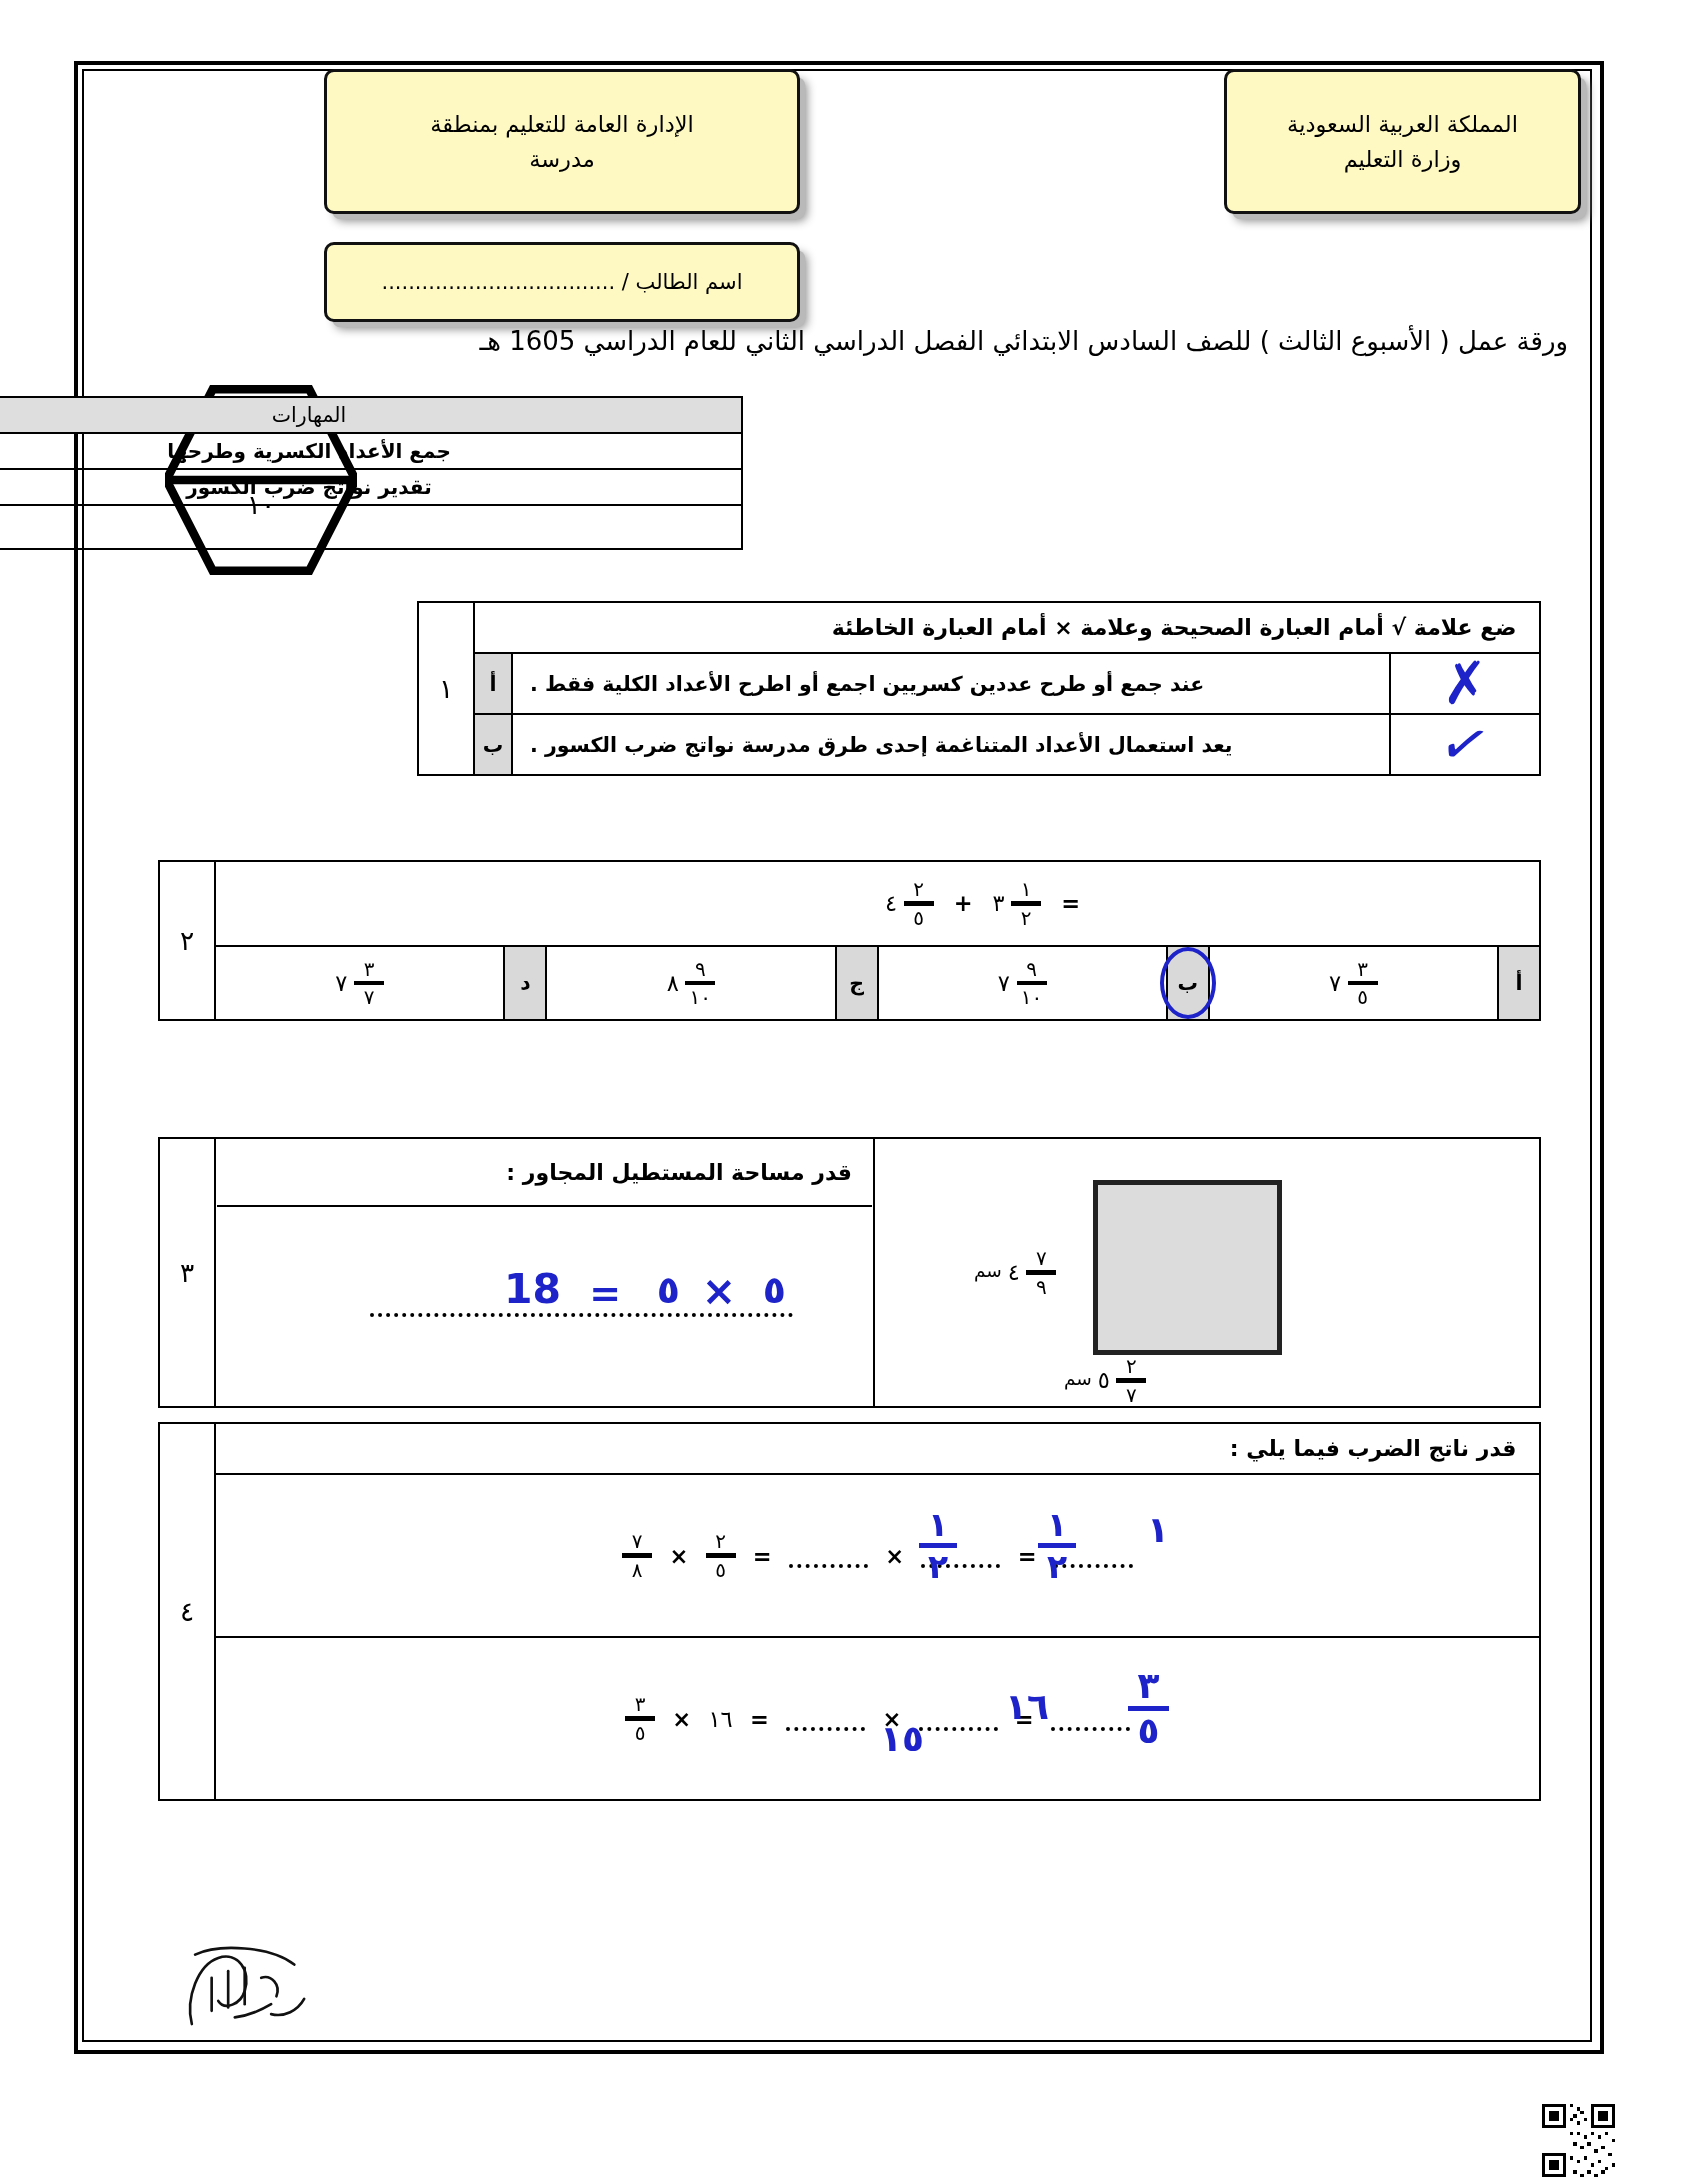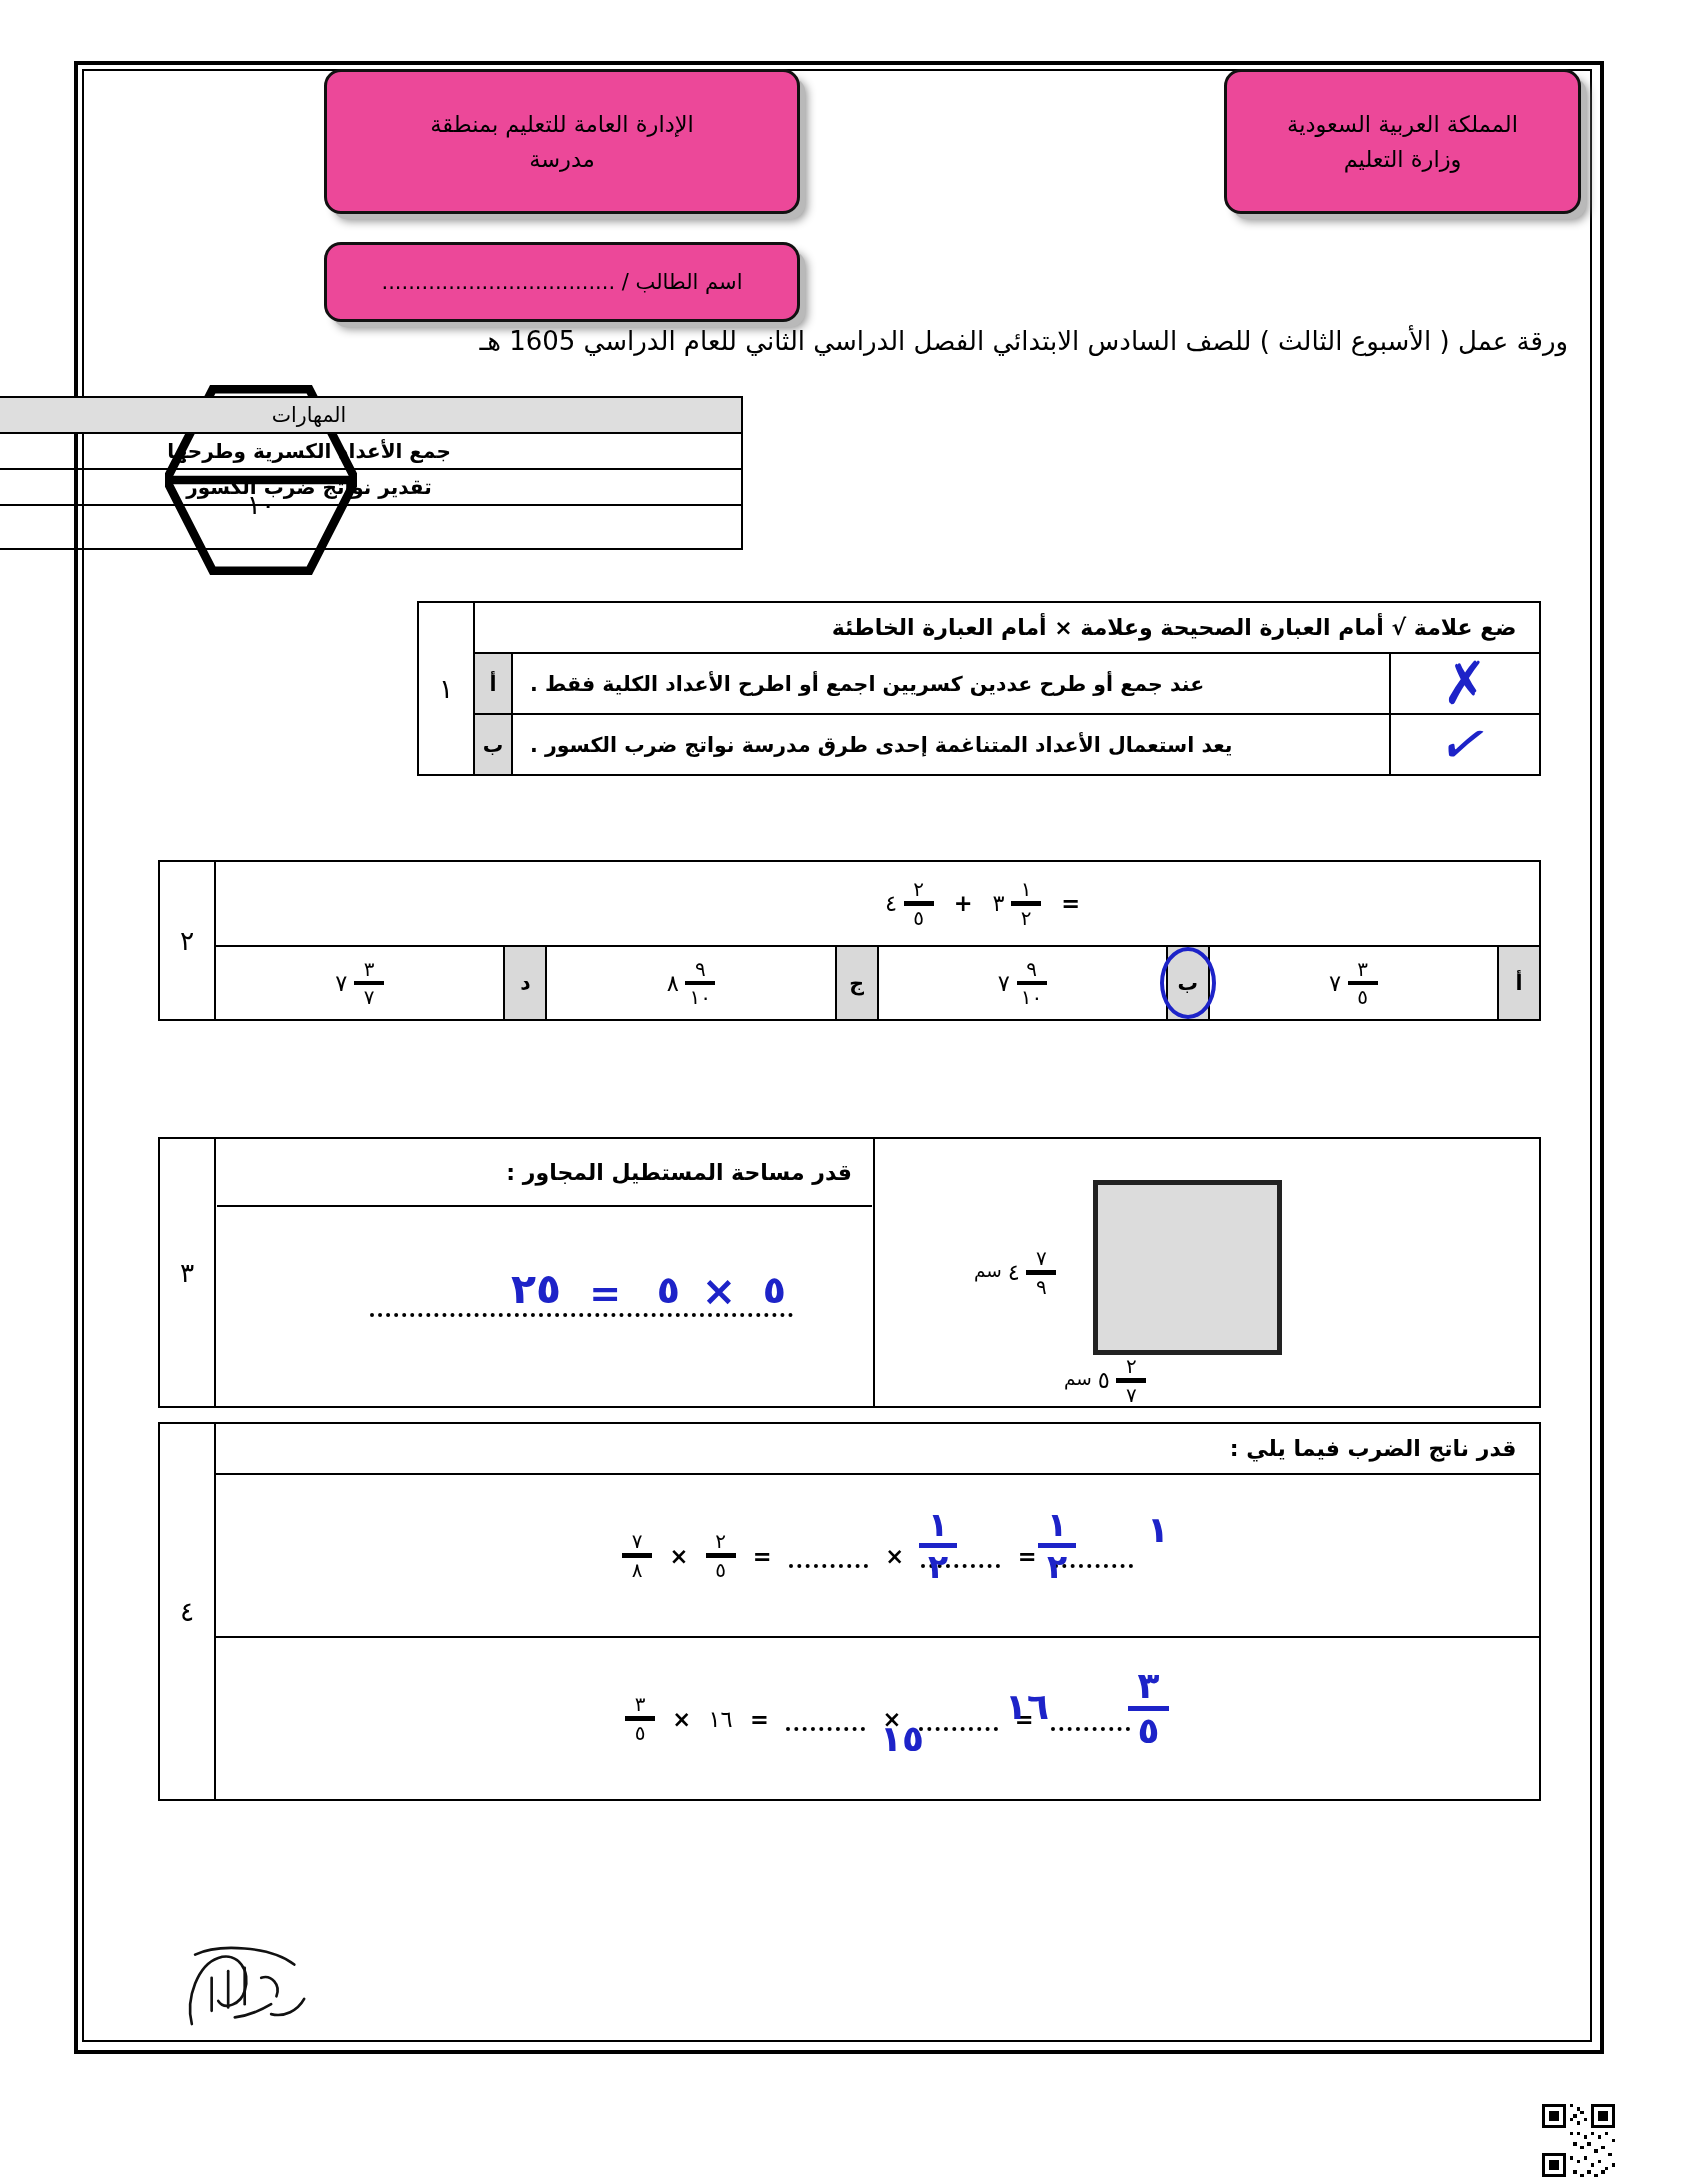--- a/index.html
+++ b/index.html
@@ -6,21 +6,21 @@
   body{font-family:"DejaVu Sans","Liberation Sans",sans-serif;}
   .page{position:relative;width:1687px;height:2183px;background:#fff;overflow:hidden;}
 
   
   .frame-outer{position:absolute;left:74px;top:61px;width:1522px;height:1985px;
       border:4px solid #000;}
   .frame-inner{position:absolute;left:82px;top:69px;width:1506px;height:1969px;
       border:2px solid #000;}
 
   
-  .hdrbox{position:absolute;background:#ec4899;border:3.3px solid #111;border-radius:17px;
+  .hdrbox{position:absolute;background:#fef9c3;border:3.3px solid #111;border-radius:10px;
       box-shadow:6.6px 6.6px 0px -1.3px #b9b9b9, 9.3px 9.3px 9.3px -2.6px #8d8d8d;
       display:flex;flex-direction:column;align-items:center;justify-content:center;}
   .hdrbox .ln{font-size:22.5px;color:#000;line-height:1.55;white-space:nowrap;}
 
   #box-moe{right:106px;top:69px;width:351px;height:139px;}
   #box-dept{right:887px;top:69px;width:470px;height:139px;}
   #box-name{right:887px;top:242px;width:470px;height:74px;justify-content:center;}
   #box-name .ln{font-size:21px;}
 
   .dots{letter-spacing:1.3px;}
@@ -282,21 +282,21 @@
         </div>
       </td>
       <td class="workcell">
         <div class="prompt3">قدر مساحة المستطيل المجاور :</div>
         <div style="position:relative;height:198px;">
           <div class="dotline" style="right:79px;top:106px;"></div>
           <div class="hw" style="position:absolute;right:86px;top:61px;font-size:38px;font-weight:bold;">٥</div>
           <div class="hw" style="position:absolute;right:136px;top:60px;font-size:41px;font-weight:bold;">×</div>
           <div class="hw" style="position:absolute;right:192px;top:61px;font-size:38px;font-weight:bold;">٥</div>
           <div class="hw" style="position:absolute;right:251px;top:64px;font-size:38px;font-weight:bold;">=</div>
-          <div class="hw" style="position:absolute;right:311px;top:58px;font-size:41px;font-weight:bold;">٢٥</div>
+          <div class="hw" style="position:absolute;right:311px;top:58px;font-size:41px;font-weight:bold;">18</div>
         </div>
       </td>
       <td class="qno">٣</td>
     </tr>
   </tbody>
     </table>
 
   <table class="qtable" id="q4" style="right:146px;top:1422px;width:1383px;">
     <tbody>
         <tr>

